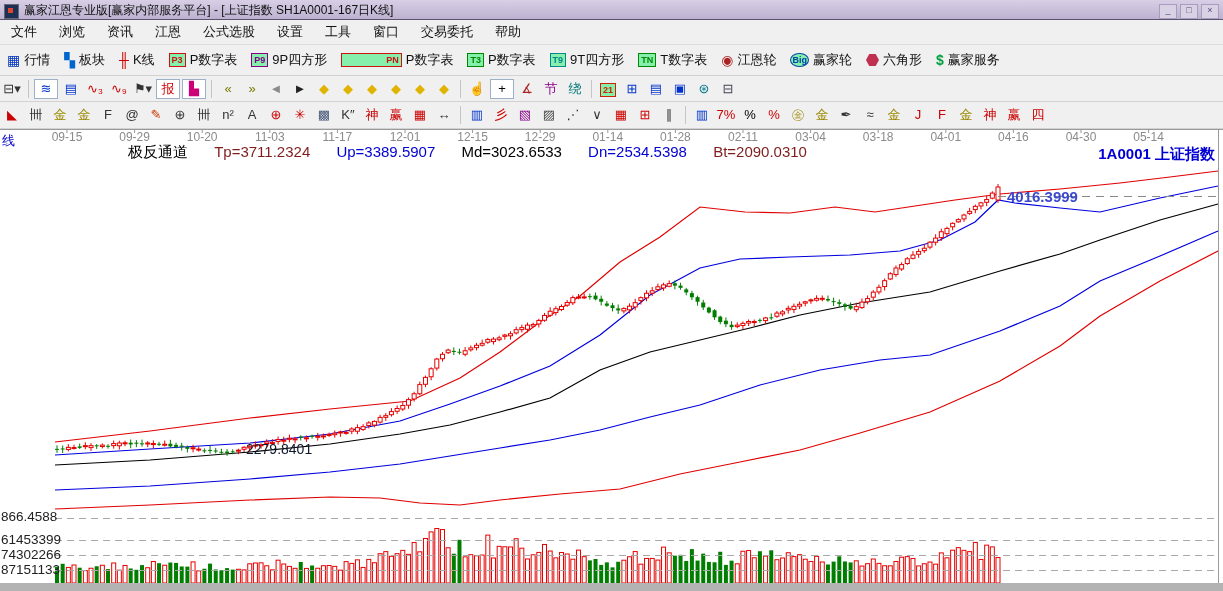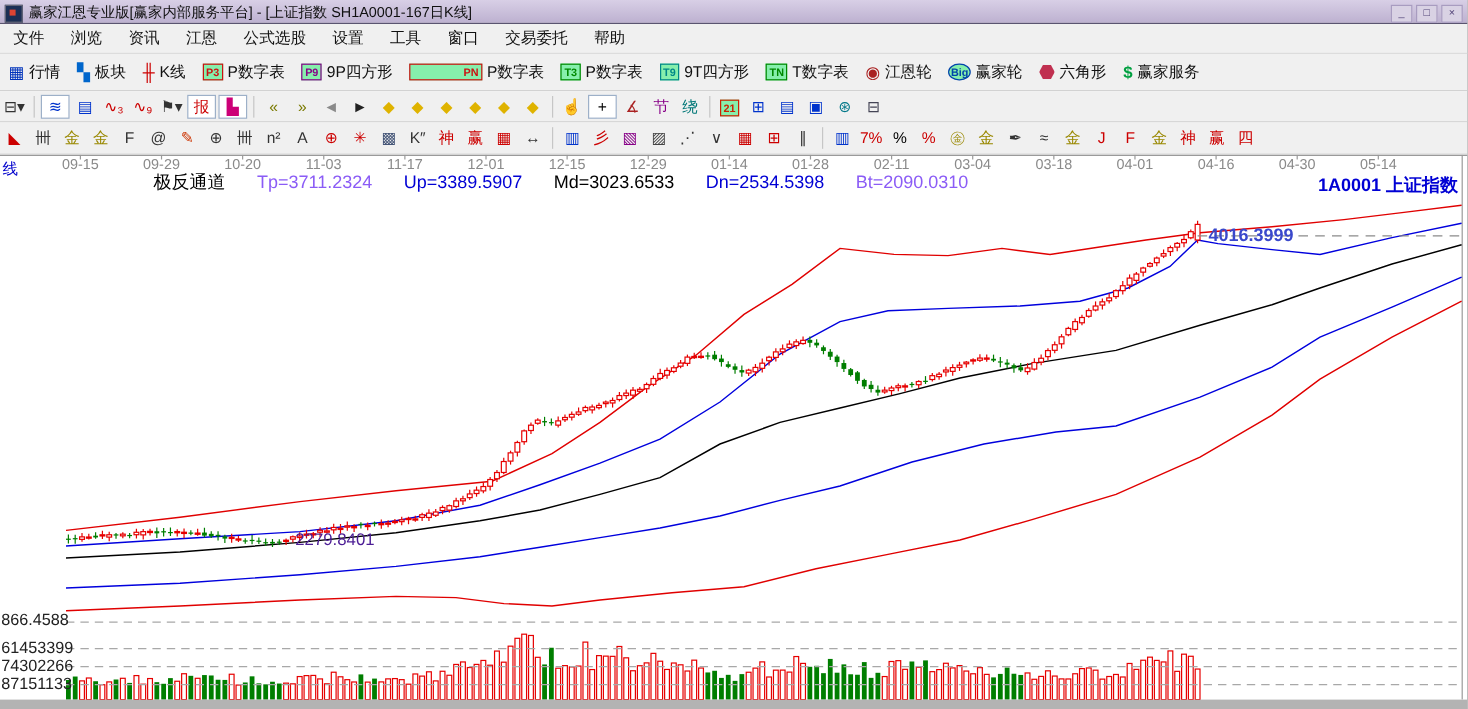--- a/index.html
+++ b/index.html
@@ -24,24 +24,24 @@
   .hex{width:13px;height:12px;display:inline-block;background:#c03050;
     clip-path:polygon(25% 0,75% 0,100% 50%,75% 100%,25% 100%,0 50%);}
   .gi{font-size:14px;line-height:16px;display:inline-block;}
   .ticon{min-width:20px;text-align:center;font-size:13px;line-height:18px;padding:0 1px;margin:0 1px;white-space:nowrap;}
   .pressed{border:1px solid #9db0c8;background:#fff;}
   .vsep{width:1px;height:18px;background:#c6c6c6;margin:0 4px;flex:0 0 auto;}
   .chart{position:absolute;top:129px;left:0;width:1223px;height:462px;}
   .ovl{position:absolute;white-space:nowrap;}
   .ind{top:143px;left:128px;font-size:15px;}
   .ind span{margin-right:22px;}
-  .r{color:#8b5cf6;} .b{color:#0000d4;} .k{color:#000;}
+  .r{color:#7f1d1d;} .b{color:#0000d4;} .k{color:#000;}
   .sym{top:145px;right:8px;font-weight:bold;font-size:15px;color:#0000d4;}
   .hi{top:188px;left:1007px;font-weight:bold;font-size:15px;color:#3a48cc;}
-  .lo{top:441px;left:246px;font-size:14px;color:#4c1d95;}
+  .lo{top:441px;left:246px;font-size:14px;color:#0f172a;}
   .kp{top:132px;left:2px;font-size:13px;color:#0000cc;}
 </style>
 </head>
 <body>
 
 <div class="app">
   <div class="titlebar">
     <span class="appicon"></span>
     <span>赢家江恩专业版[赢家内部服务平台] - [上证指数  SH1A0001-167日K线]</span>
     <span class="wbtns">

